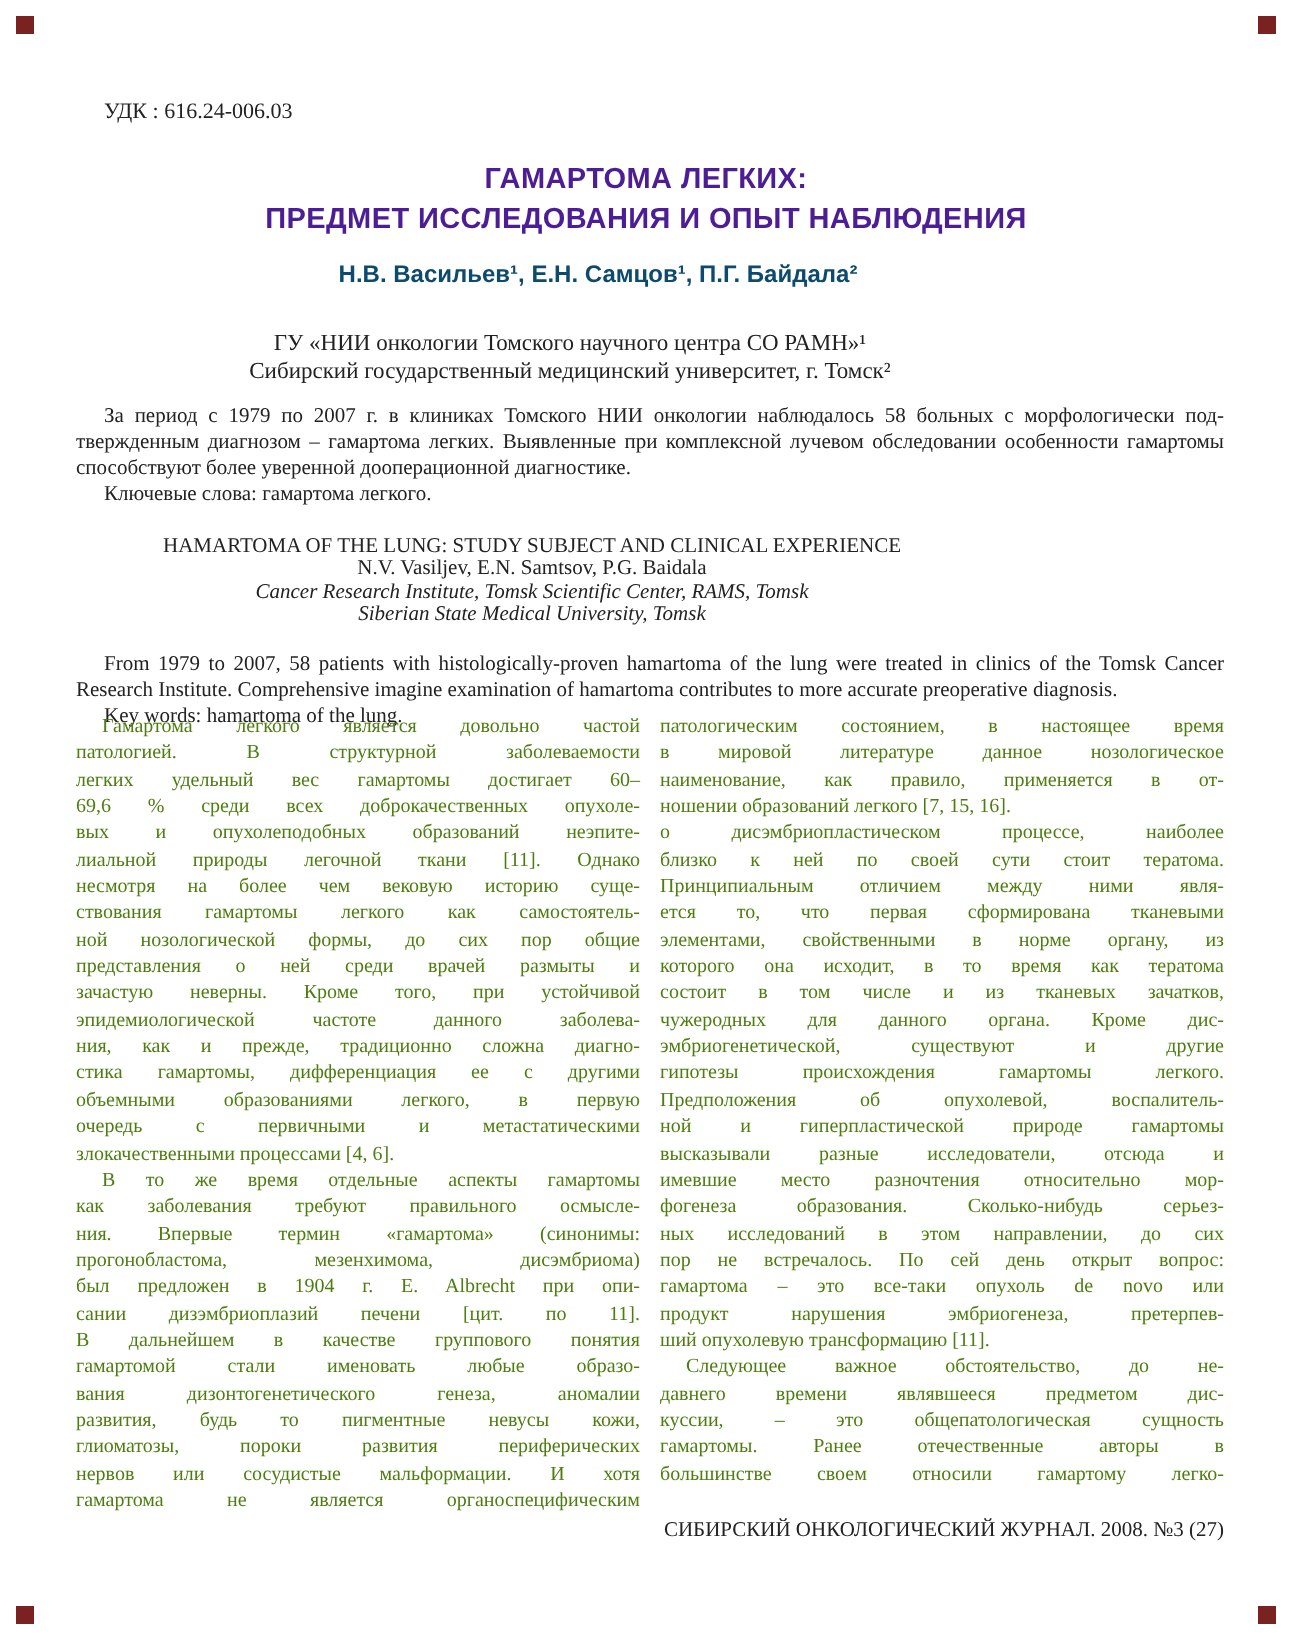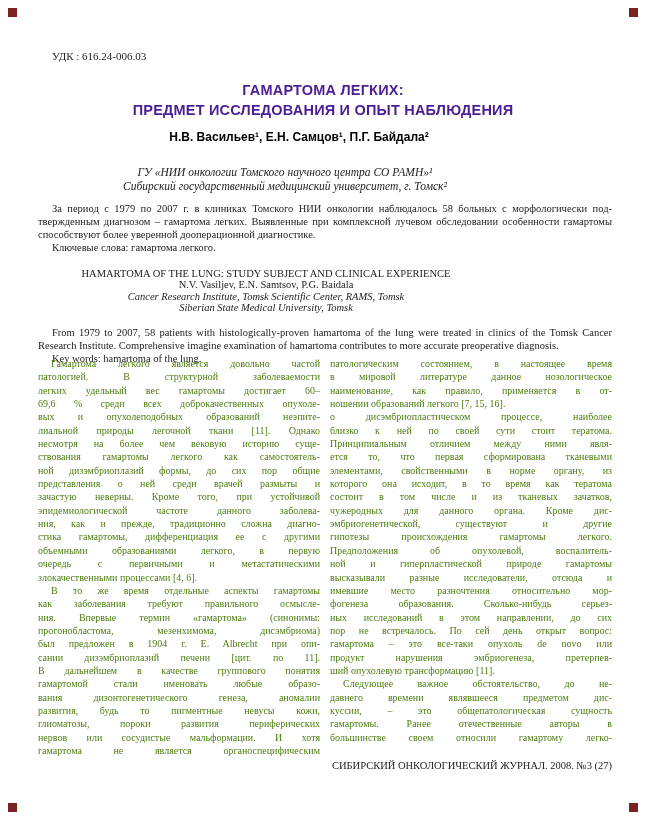--- a/index.html
+++ b/index.html
@@ -29,25 +29,25 @@
     position: absolute; left: 0; top: 80px; width: 646px;
     text-align: center;
     font-family: "Liberation Sans", "DejaVu Sans", sans-serif;
     font-weight: bold; font-size: 14.5px; line-height: 20px;
     color: #4c1d95; letter-spacing: 0.2px;
   }
   .authors-ru {
     position: absolute; left: 0; top: 130px; width: 598px;
     text-align: center;
     font-family: "Liberation Sans", "DejaVu Sans", sans-serif;
-    font-weight: bold; font-size: 12px; color: #000000;
+    font-weight: bold; font-size: 12px; color: #0c4a6e;
   }
   .affils-ru {
     position: absolute; left: 0; top: 165px; width: 570px;
-    text-align: center; font-style: italic;
+    text-align: center; 
     font-size: 11.5px; line-height: 14px; color: #222;
   }
   .abstract-ru {
     position: absolute; left: 38px; top: 202px; width: 574px;
     font-size: 10.5px; line-height: 13px; color: #222;
   }
   .en-block {
     position: absolute; left: 0; top: 268px; width: 532px;
     text-align: center; font-size: 10.5px; line-height: 11.4px; color: #222;
   }
@@ -120,21 +120,21 @@
   <div class="columns">
     <div class="col">
         <div class="ln ind">Гамартома легкого является довольно частой</div>
         <div class="ln">патологией. В структурной заболеваемости</div>
         <div class="ln">легких удельный вес гамартомы достигает 60–</div>
         <div class="ln">69,6 % среди всех доброкачественных опухоле-</div>
         <div class="ln">вых и опухолеподобных образований неэпите-</div>
         <div class="ln">лиальной природы легочной ткани [11]. Однако</div>
         <div class="ln">несмотря на более чем вековую историю суще-</div>
         <div class="ln">ствования гамартомы легкого как самостоятель-</div>
-        <div class="ln">ной дизэмбриоплазий формы, до сих пор общие</div>
+        <div class="ln">ной нозологической формы, до сих пор общие</div>
         <div class="ln">представления о ней среди врачей размыты и</div>
         <div class="ln">зачастую неверны. Кроме того, при устойчивой</div>
         <div class="ln">эпидемиологической частоте данного заболева-</div>
         <div class="ln">ния, как и прежде, традиционно сложна диагно-</div>
         <div class="ln">стика гамартомы, дифференциация ее с другими</div>
         <div class="ln">объемными образованиями легкого, в первую</div>
         <div class="ln">очередь с первичными и метастатическими</div>
         <div class="ln end">злокачественными процессами [4, 6].</div>
         <div class="ln ind">В то же время отдельные аспекты гамартомы</div>
         <div class="ln">как заболевания требуют правильного осмысле-</div>

